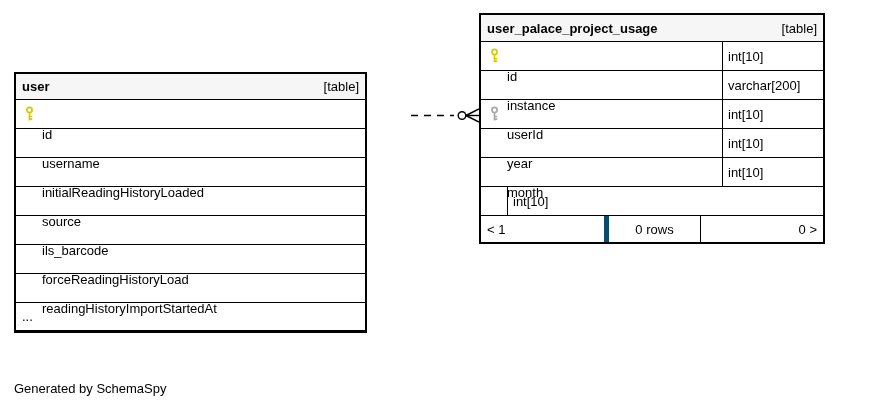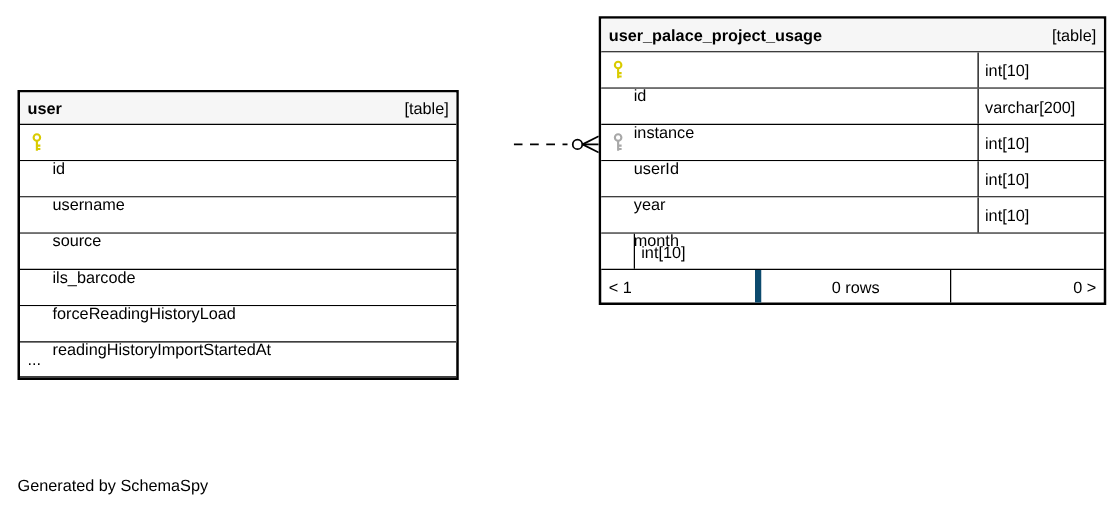--- a/index.html
+++ b/index.html
@@ -5,21 +5,21 @@
   html,body{margin:0;padding:0;}
   body{
     width:889px;height:409px;position:relative;background:#ffffff;
     font-family:"Liberation Sans","DejaVu Sans",sans-serif;
     font-size:13px;color:#000;
   }
   .db-table{
     position:absolute;border:2px solid #000;background:#fff;box-sizing:border-box;
   }
   .db-table.left{left:14px;top:72px;width:353px;}
-  .db-table.right{left:479px;top:13px;width:406px;}
+  .db-table.right{left:479px;top:13px;width:346px;}
   .thead{
     display:flex;justify-content:space-between;align-items:center;
     background:#f6f6f6;height:26px;padding:0 6px;border-bottom:1px solid #000;
     box-sizing:border-box;cursor:pointer;
   }
   .db-table.right .thead{height:27px;}
   .tname{font-weight:bold;}
   .tbadge{font-weight:normal;}
   .row{
     display:flex;align-items:stretch;height:29px;border-bottom:1px solid #000;
@@ -61,20 +61,24 @@
       <svg width="9" height="16" viewBox="0 0 9 16">
         <circle cx="4.5" cy="4" r="2.6" fill="#ffffff" stroke="#d9cb00" stroke-width="1.7"></circle>
         <path d="M4.5 6.6 V14.5 M4.5 10.5 H7.3 M4.5 13.2 H7.3" stroke="#d9cb00" stroke-width="1.7" fill="none"></path>
       </svg>
     </span>
     <span class="cname">id</span>
   </div>
   <div class="row">
     <span class="keyslot"></span>
     <span class="cname">username</span>
+  </div>
+  <div class="row">
+    <span class="keyslot"></span>
+    <span class="cname">initialReadingHistoryLoaded</span>
   </div>
   <div class="row">
     <span class="keyslot"></span>
     <span class="cname">source</span>
   </div>
   <div class="row">
     <span class="keyslot"></span>
     <span class="cname">ils_barcode</span>
   </div>
   <div class="row">

